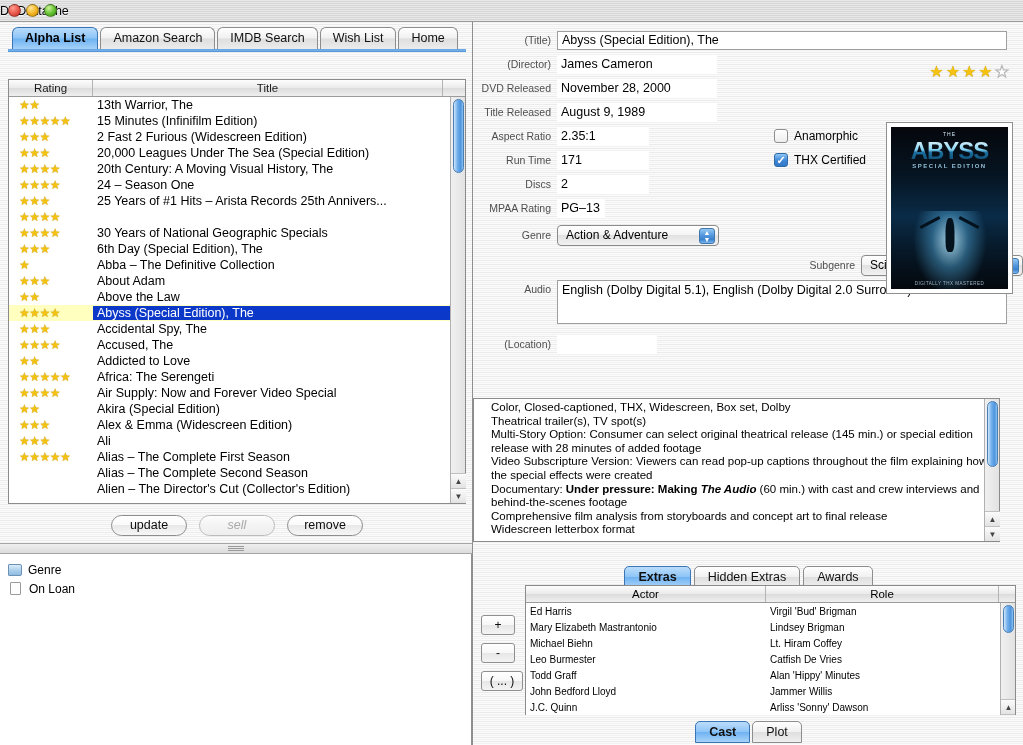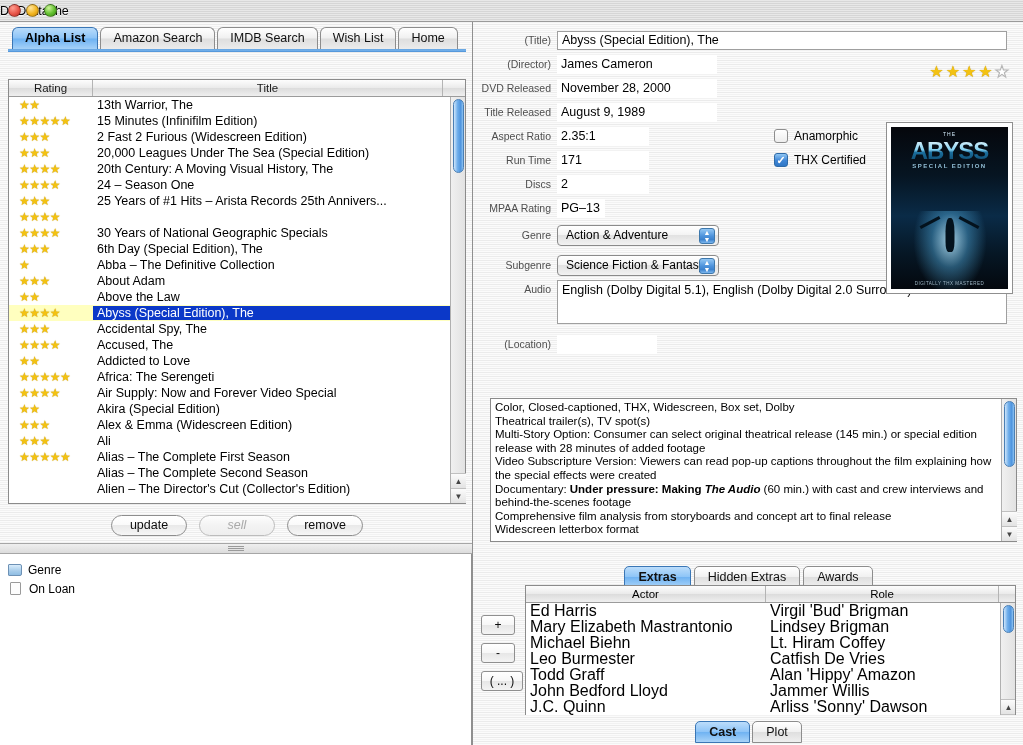--- a/index.html
+++ b/index.html
@@ -199,22 +199,22 @@
     background: radial-gradient(ellipse at 50% 35%, rgba(190,235,255,.85) 0%, rgba(80,170,220,.45) 35%, rgba(10,50,85,0) 70%); }
   #cover .figure { position: absolute; left: 50%; top: 56%; width: 9px; height: 34px;
     transform: translateX(-50%); background: #04121d; border-radius: 40% 40% 30% 30%; }
   #cover .arm { position: absolute; top: 58%; width: 22px; height: 3px; background: #04121d; }
   #cover .arm.l { left: 28px; transform: rotate(-28deg); }
   #cover .arm.r { right: 28px; transform: rotate(28deg); }
   #cover .cvfoot { position: absolute; bottom: 3px; left: 0; right: 0; text-align: center;
     font-size: 4.5px; letter-spacing: .5px; color: #9fb6c4; }
 
   
-  #extrasbox { position: absolute; left: 17px; top: 376px; width: 527px; height: 144px;
-    background: #fff; border: 1px solid #8b8b8b; }
+  #extrasbox { position: absolute; left: 0; top: 376px; width: 527px; height: 144px;
+    background: #fff; border: 1px solid #8b8b8b; padding-left: 13px; }
   #extrastext { padding: 2px 4px; font-size: 11.5px; line-height: 13.6px; color: #000;
     width: 511px; height: 140px; overflow: hidden; }
   #extrastext .ln { white-space: normal; }
 
   
   #extratabs { position: absolute; left: 0; top: 540px; width: 551px; height: 30px;
     display: flex; align-items: center; justify-content: center; gap: 3px; }
   .btab { height: 22px; line-height: 21px; padding: 0 13px; font-size: 12.5px;
     border: 1px solid #8d8d8d; border-radius: 5px 5px 0 0; color: #111; cursor: default;
     background: linear-gradient(to bottom,#ffffff,#f1f1f1 48%,#dfdfdf 52%,#efefef); }
@@ -230,21 +230,21 @@
     background: linear-gradient(to bottom,#ffffff,#f7f7f7 48%,#e7e7e7 52%,#f4f4f4); }
   .sqbtn.wide { width: 42px; }
   #casttable { position: absolute; left: 44px; top: 0; width: 491px; height: 145px;
     background: #fff; border: 1px solid #8b8b8b; overflow: hidden; }
   .chead { display: flex; height: 17px; border-bottom: 1px solid #9b9b9b; }
   .chead .hc {
     background: linear-gradient(to bottom,#fdfdfd,#eaeaea 50%,#dcdcdc 51%,#efefef);
     border-right: 1px solid #b4b4b4; font-size: 11.5px;
     display: flex; align-items: center; justify-content: center; cursor: default; }
   .hc.actor { width: 240px; } .hc.role { flex: 1; } .hc.pad { width: 16px; border-right: none; }
-  .crow { display: flex; height: 16px; align-items: center; font-size: 16px; cursor: default; }
+  .crow { display: flex; height: 16px; align-items: center; font-size: 10px; cursor: default; }
   .crow .ca { width: 240px; padding-left: 4px; } .crow .cr { flex: 1; padding-left: 4px; }
 
   
   #bottombar { position: absolute; left: 0; bottom: 0; width: 551px; height: 30px; }
   #bottombar .inner { display: flex; align-items: flex-end; justify-content: center;
     height: 30px; gap: 2px; padding-bottom: 2px; }
   #bottomline { position: absolute; left: 0; right: 0; bottom: 27px; height: 3px;
     background: linear-gradient(to bottom,#8fc3ef,#5a9ad9); }
 </style>
 </head>
@@ -464,21 +464,21 @@
         <div class="flabel">Genre</div>
         <div class="popup">
           <span>Action &amp; Adventure</span>
           <span class="arrowbox">
             <span>▲</span>
               <span>▼</span>
           </span>
         </div>
       </div>
 
-      <div class="frow" style="height:30px;">
+      <div class="frow" style="height:30px;justify-content:flex-end;">
         <div class="flabel">Subgenre</div>
         <div class="popup">
           <span>Science Fiction &amp; Fantasy</span>
           <span class="arrowbox">
             <span>▲</span>
               <span>▼</span>
           </span>
         </div>
       </div>
 
@@ -561,21 +561,21 @@
             <div class="crow">
               <div class="ca">Michael Biehn</div>
               <div class="cr">Lt. Hiram Coffey</div>
             </div>
             <div class="crow">
               <div class="ca">Leo Burmester</div>
               <div class="cr">Catfish De Vries</div>
             </div>
             <div class="crow">
               <div class="ca">Todd Graff</div>
-              <div class="cr">Alan 'Hippy' Amazon</div>
+              <div class="cr">Alan 'Hippy' Minutes</div>
             </div>
             <div class="crow">
               <div class="ca">John Bedford Lloyd</div>
               <div class="cr">Jammer Willis</div>
             </div>
             <div class="crow">
               <div class="ca">J.C. Quinn</div>
               <div class="cr">Arliss 'Sonny' Dawson</div>
             </div>
             <div class="crow">

